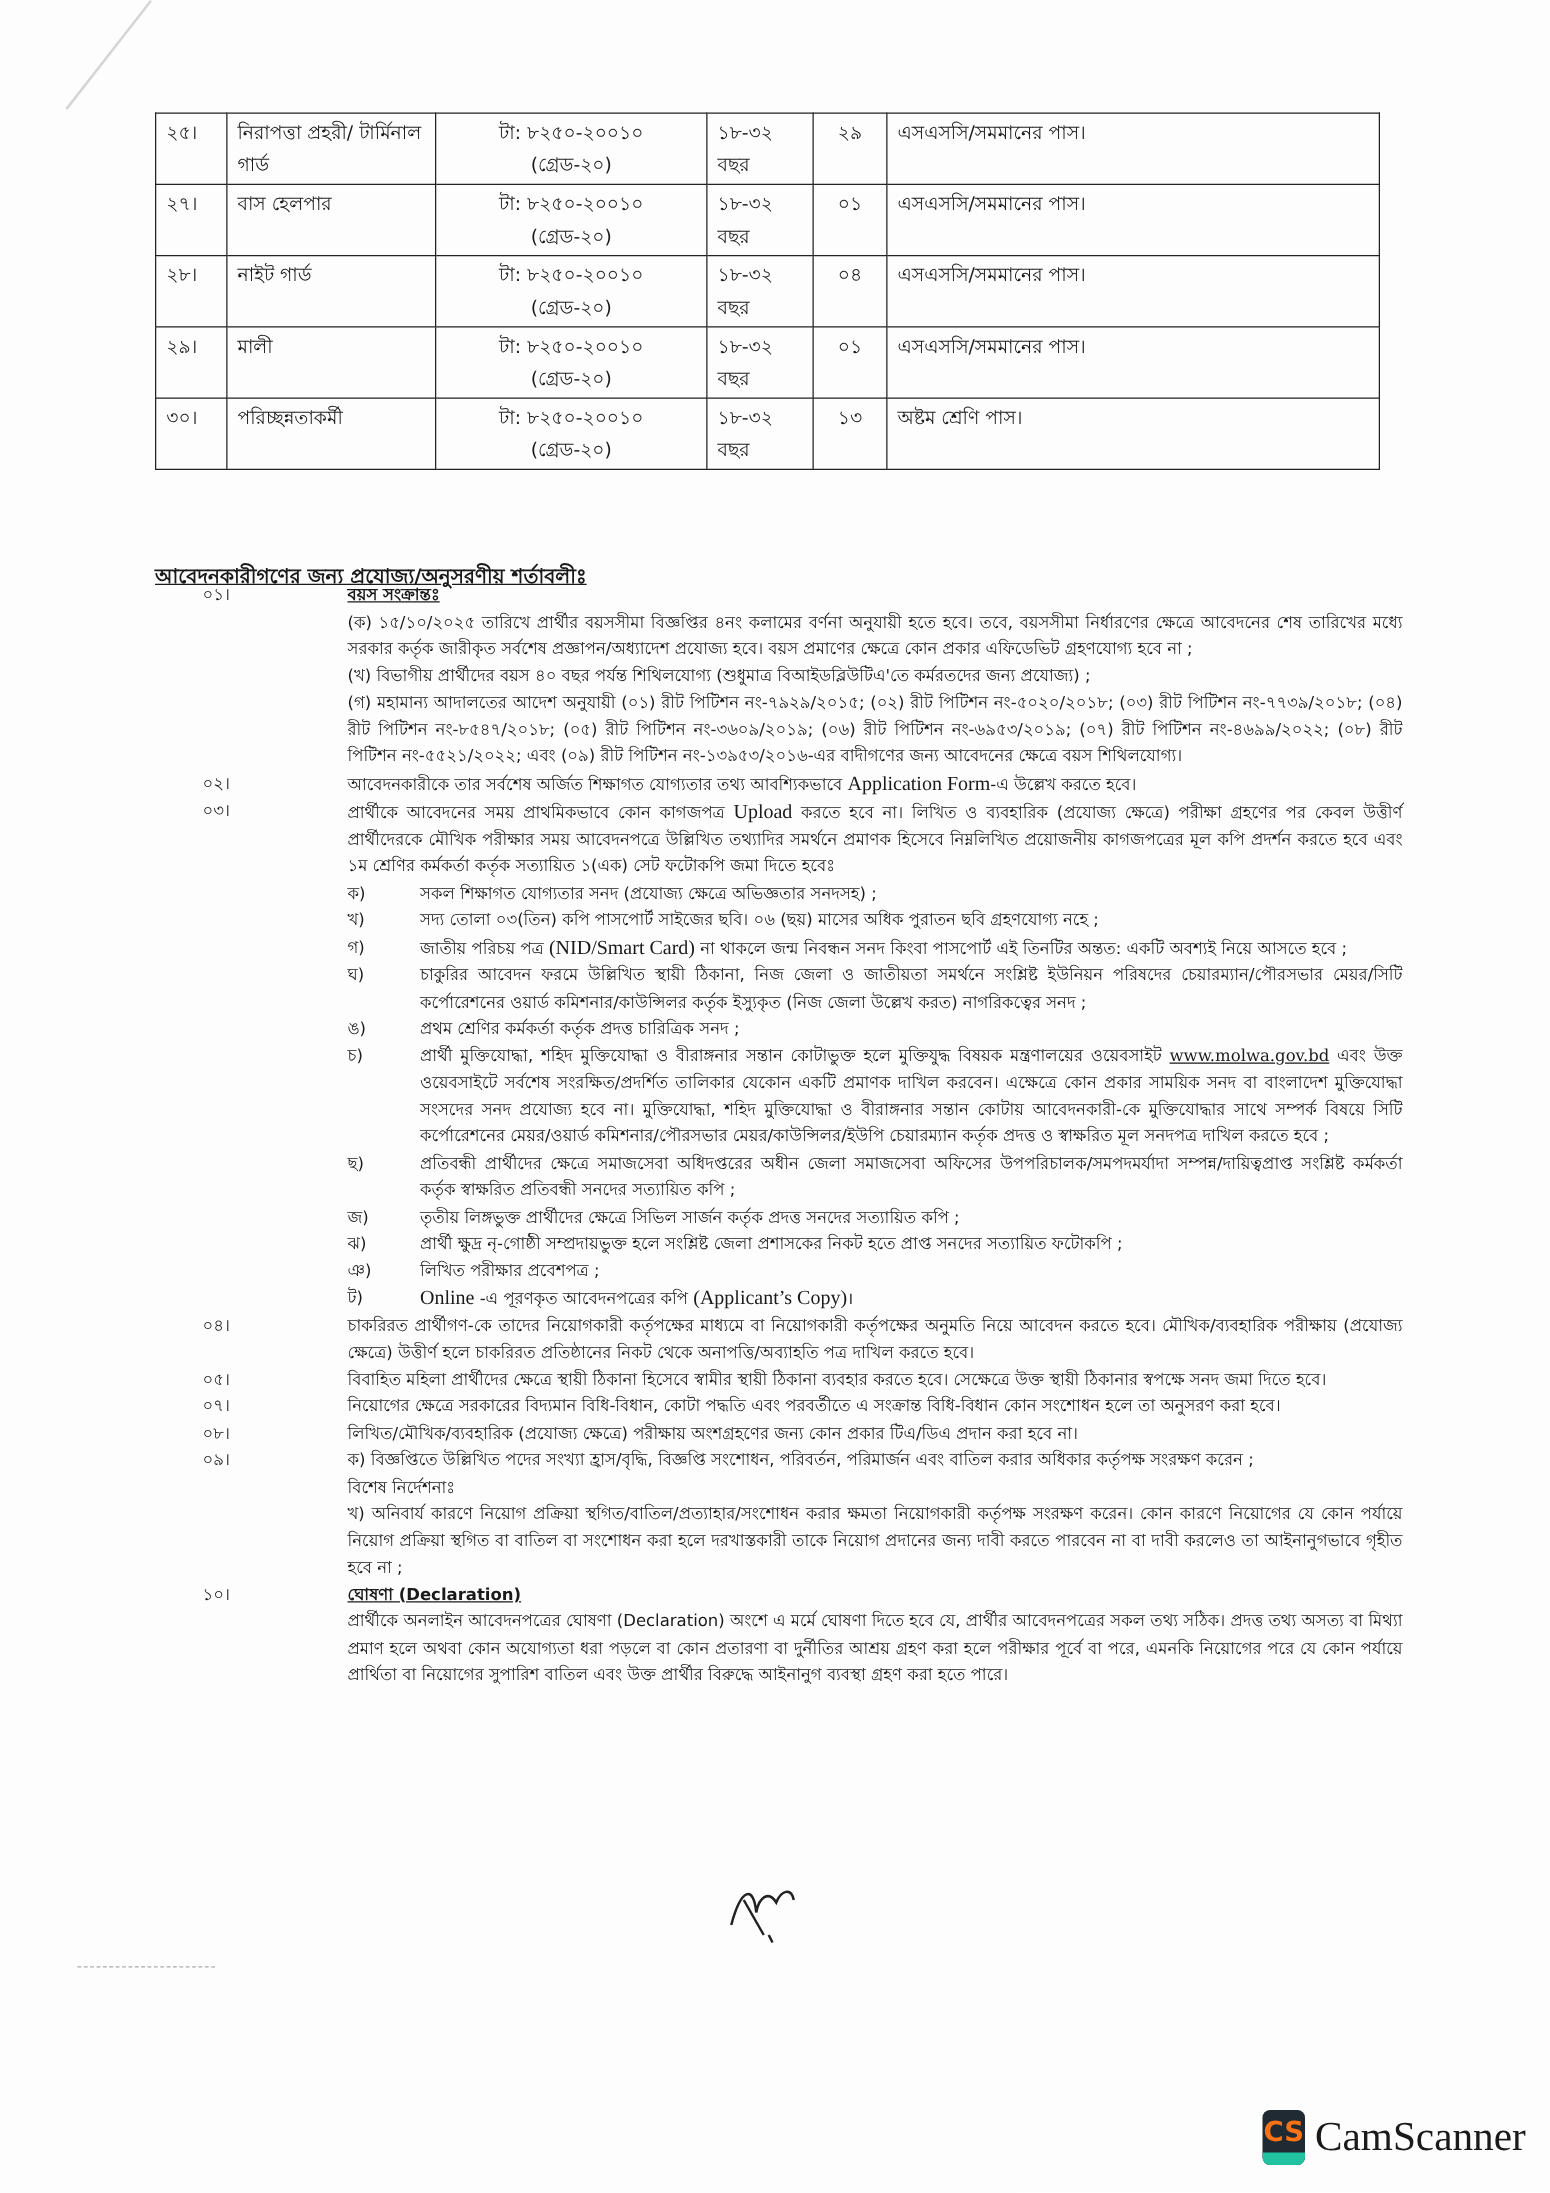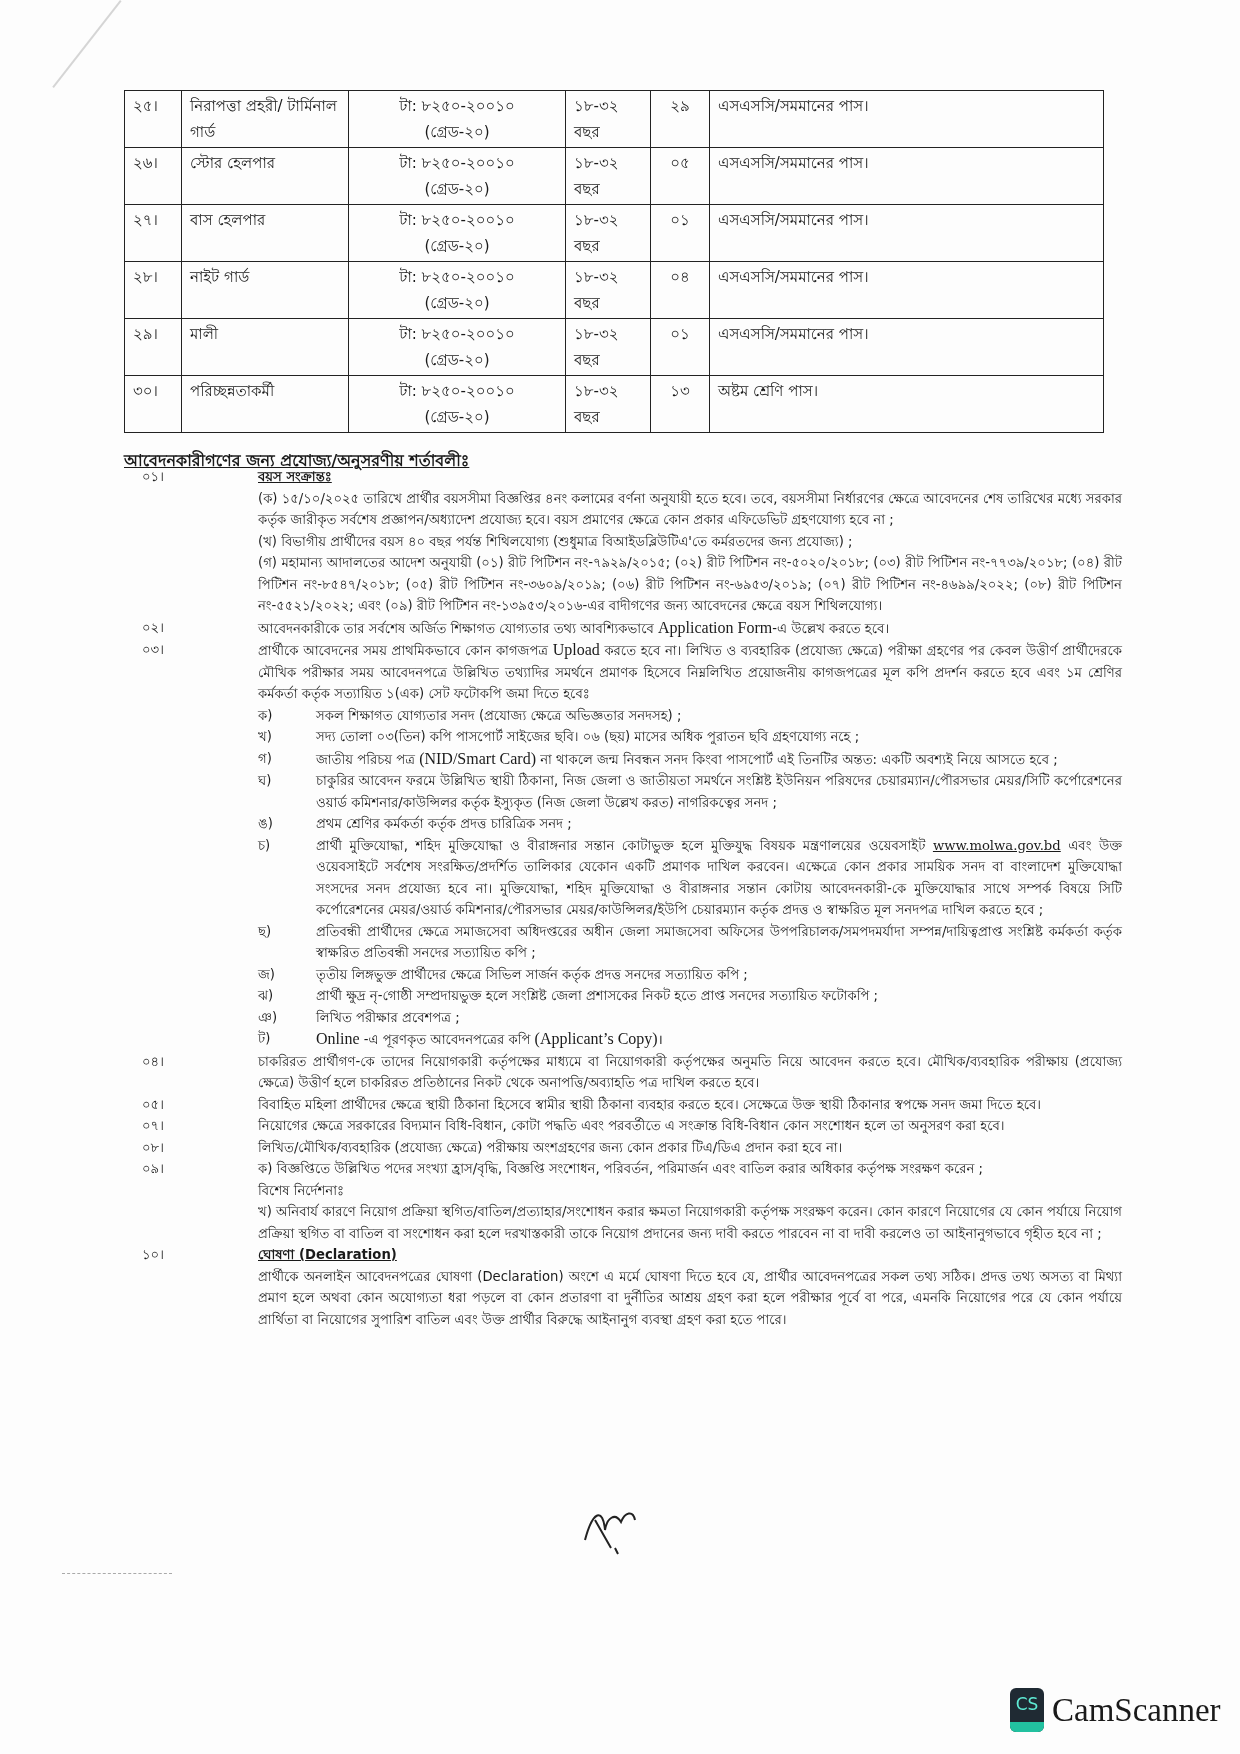--- a/index.html
+++ b/index.html
@@ -16,37 +16,37 @@
   td.c-name { width:150px; }
   td.c-pay { width:200px; text-align:center;border-radius:10px; }
   td.c-age { width:68px; text-align:left; }
   td.c-cnt { width:42px; text-align:center; }
   td.c-qual { }
 
   .section-head { position:absolute; left:124px; top:448px; font-size:16px; font-weight:bold;
                   text-decoration:underline; }
 
   .terms { position:absolute; left:142px; top:466px; width:980px; font-size:13.2px; line-height:21.5px; }
-  .row { display:flex; }
+  .row { display:flex;margin-left:20px; }
   .num { width:116px; flex:none; }
   .body { flex:1; text-align:justify; }
   .sub { display:flex; }
   .sub .lbl { width:58px; flex:none; }
   .sub .txt { flex:1; text-align:justify; }
   .u { text-decoration:underline; font-weight:bold; }
   .link { text-decoration:underline; font-family:"DejaVu Serif", serif; }
   .latin { font-family:"Liberation Serif", serif; font-size:16px; }
 
   .signature { position:absolute; left:575px; top:1500px; width:70px; height:60px; }
   .dash-mark { position:absolute; left:62px; top:1573px; width:110px; height:0; border-top:1.5px dashed #aaa; }
 
   .camscanner { position:absolute; left:1010px; top:1688px; display:flex; align-items:center; gap:8px; }
   .cs-logo { width:34px; height:44px; border-radius:6px; background:#1f2a33; position:relative; overflow:hidden;
              display:flex; align-items:flex-start; justify-content:center; }
-  .cs-logo span { color:#5eead4; font-weight:normal; font-size:17px; margin-top:6px; font-family:"DejaVu Sans", sans-serif; }
+  .cs-logo span { color:#f97316; font-weight:bold; font-size:22px; margin-top:6px; font-family:"DejaVu Sans", sans-serif; }
   .cs-logo::after { content:""; position:absolute; left:0; bottom:0; width:100%; height:10px; background:#22c1a0; }
   .cs-text { font-family:"Liberation Serif", serif; font-size:33px; color:#1a1a1a; }
 </style>
 </head>
 <body>
 
 <div class="page">
   <div class="scan-line"></div>
 
   <table class="posts">
@@ -56,34 +56,20 @@
           <td class="c-name">নিরাপত্তা প্রহরী/ টার্মিনাল গার্ড</td>
           <td class="c-pay">
             <div>টা: ৮২৫০-২০০১০</div>
             <div>(গ্রেড-২০)</div>
           </td>
           <td class="c-age">
             <div>১৮-৩২</div>
             <div>বছর</div>
           </td>
           <td class="c-cnt">২৯</td>
-          <td class="c-qual">এসএসসি/সমমানের পাস।</td>
-        </tr>
-        <tr>
-          <td class="c-sl">২৬।</td>
-          <td class="c-name">স্টোর হেলপার</td>
-          <td class="c-pay">
-            <div>টা: ৮২৫০-২০০১০</div>
-            <div>(গ্রেড-২০)</div>
-          </td>
-          <td class="c-age">
-            <div>১৮-৩২</div>
-            <div>বছর</div>
-          </td>
-          <td class="c-cnt">০৫</td>
           <td class="c-qual">এসএসসি/সমমানের পাস।</td>
         </tr>
         <tr>
           <td class="c-sl">২৭।</td>
           <td class="c-name">বাস হেলপার</td>
           <td class="c-pay">
             <div>টা: ৮২৫০-২০০১০</div>
             <div>(গ্রেড-২০)</div>
           </td>
           <td class="c-age">

